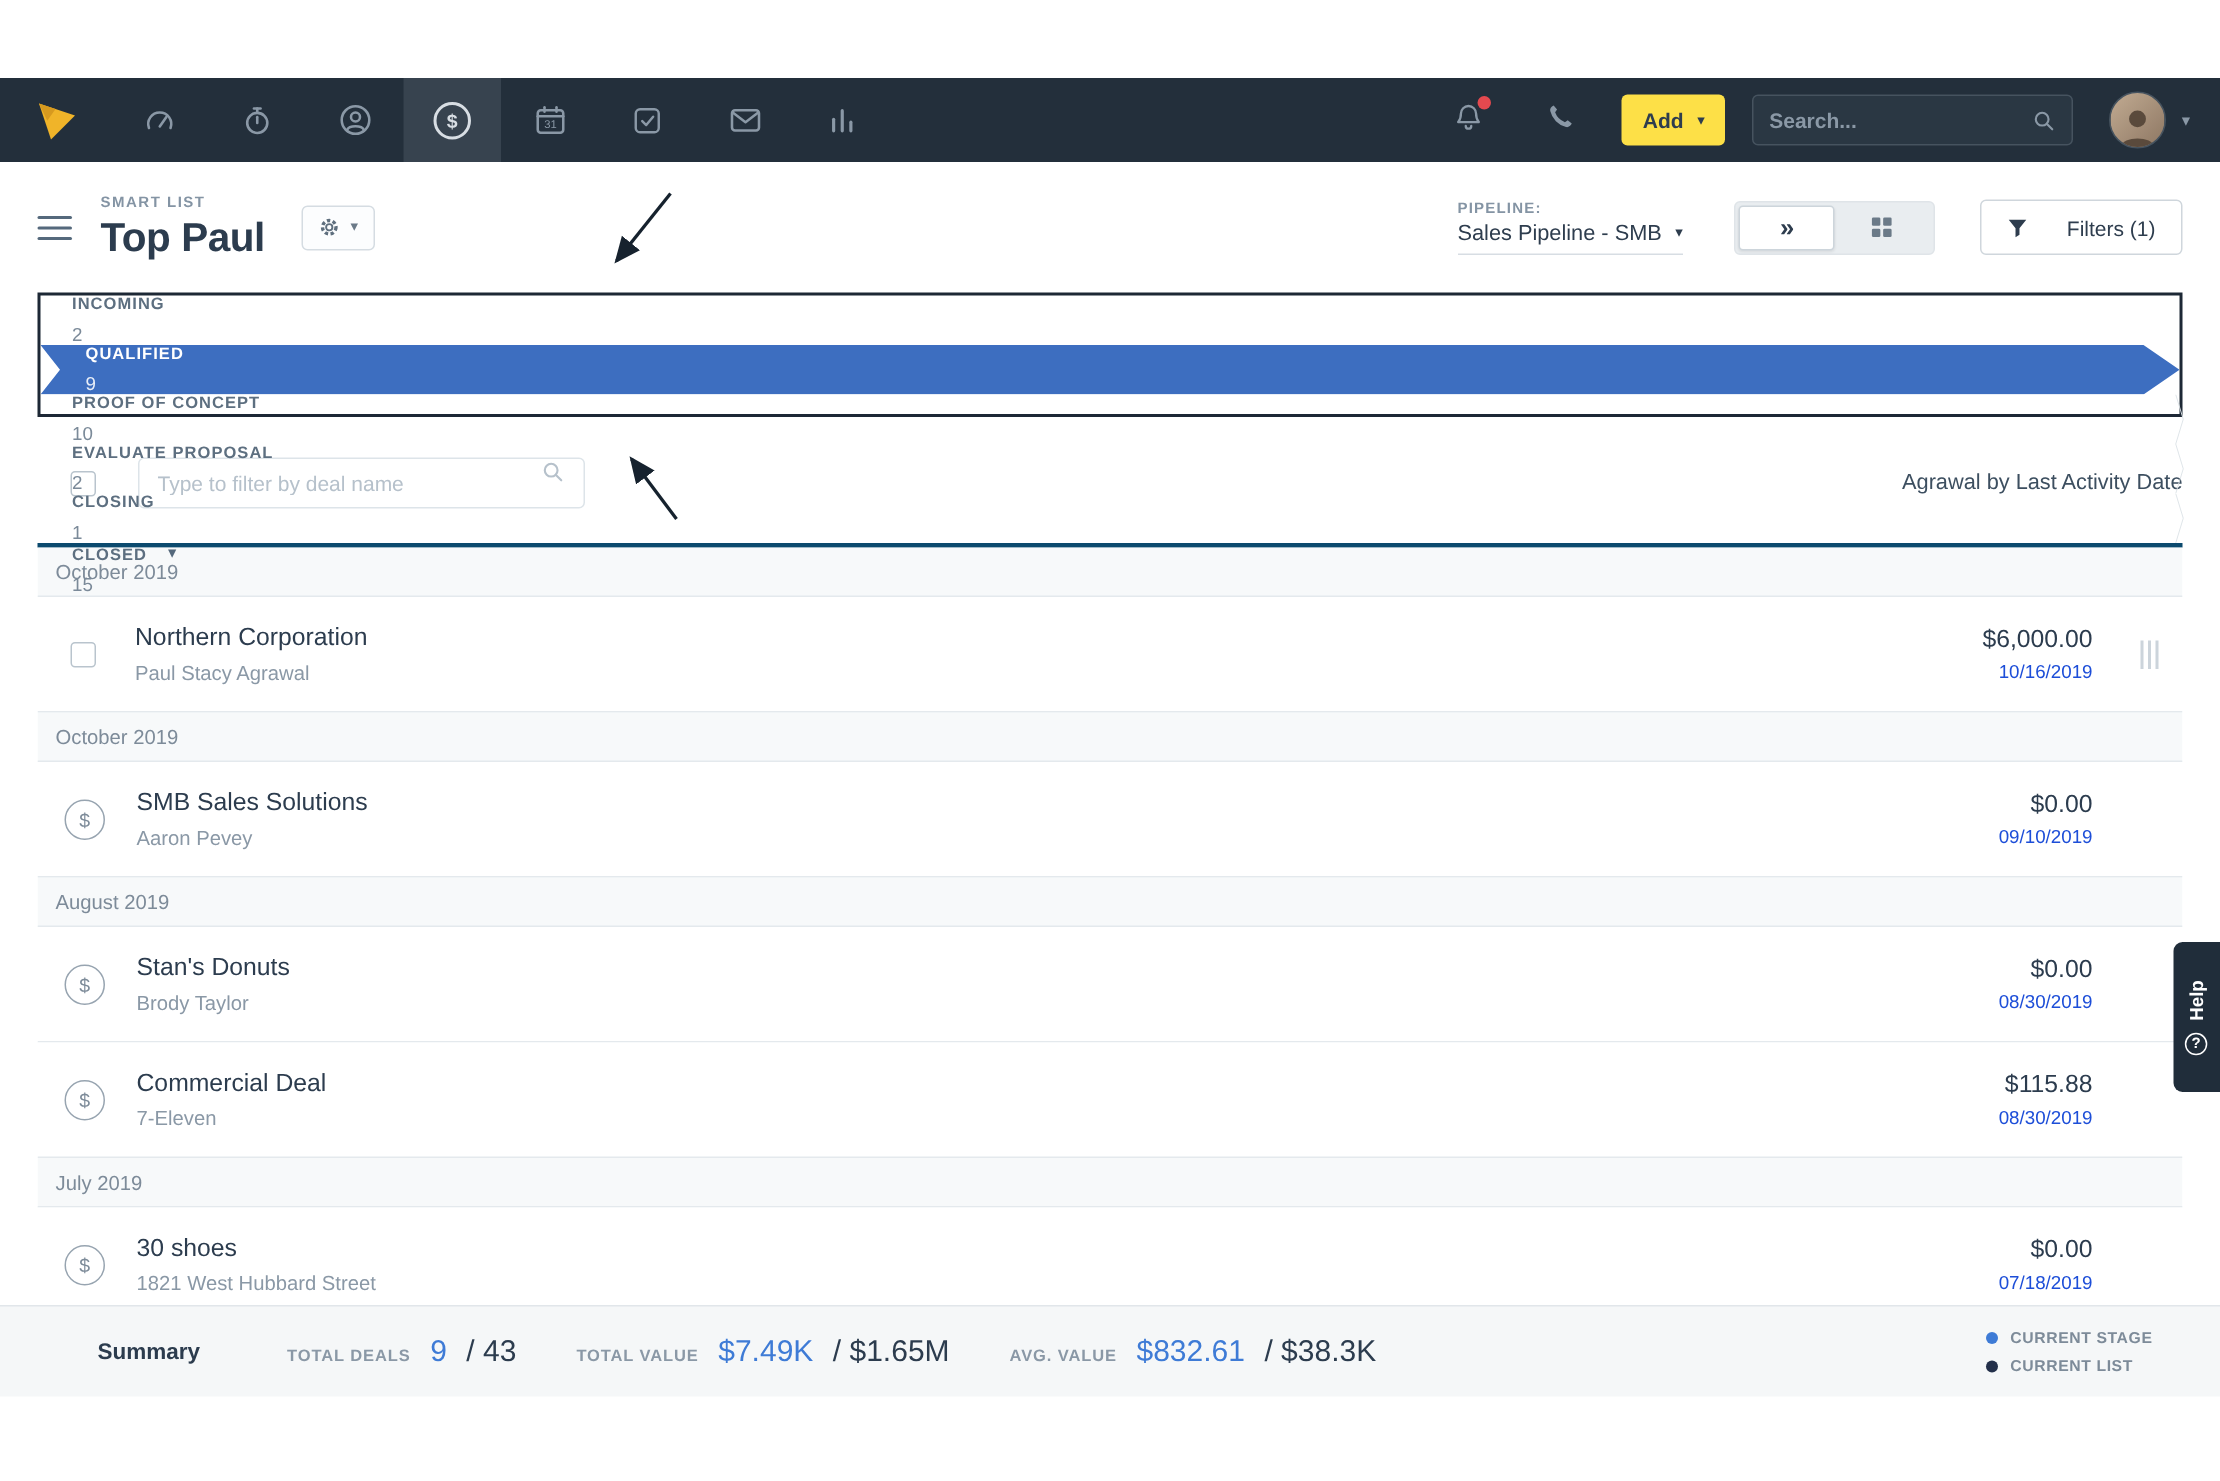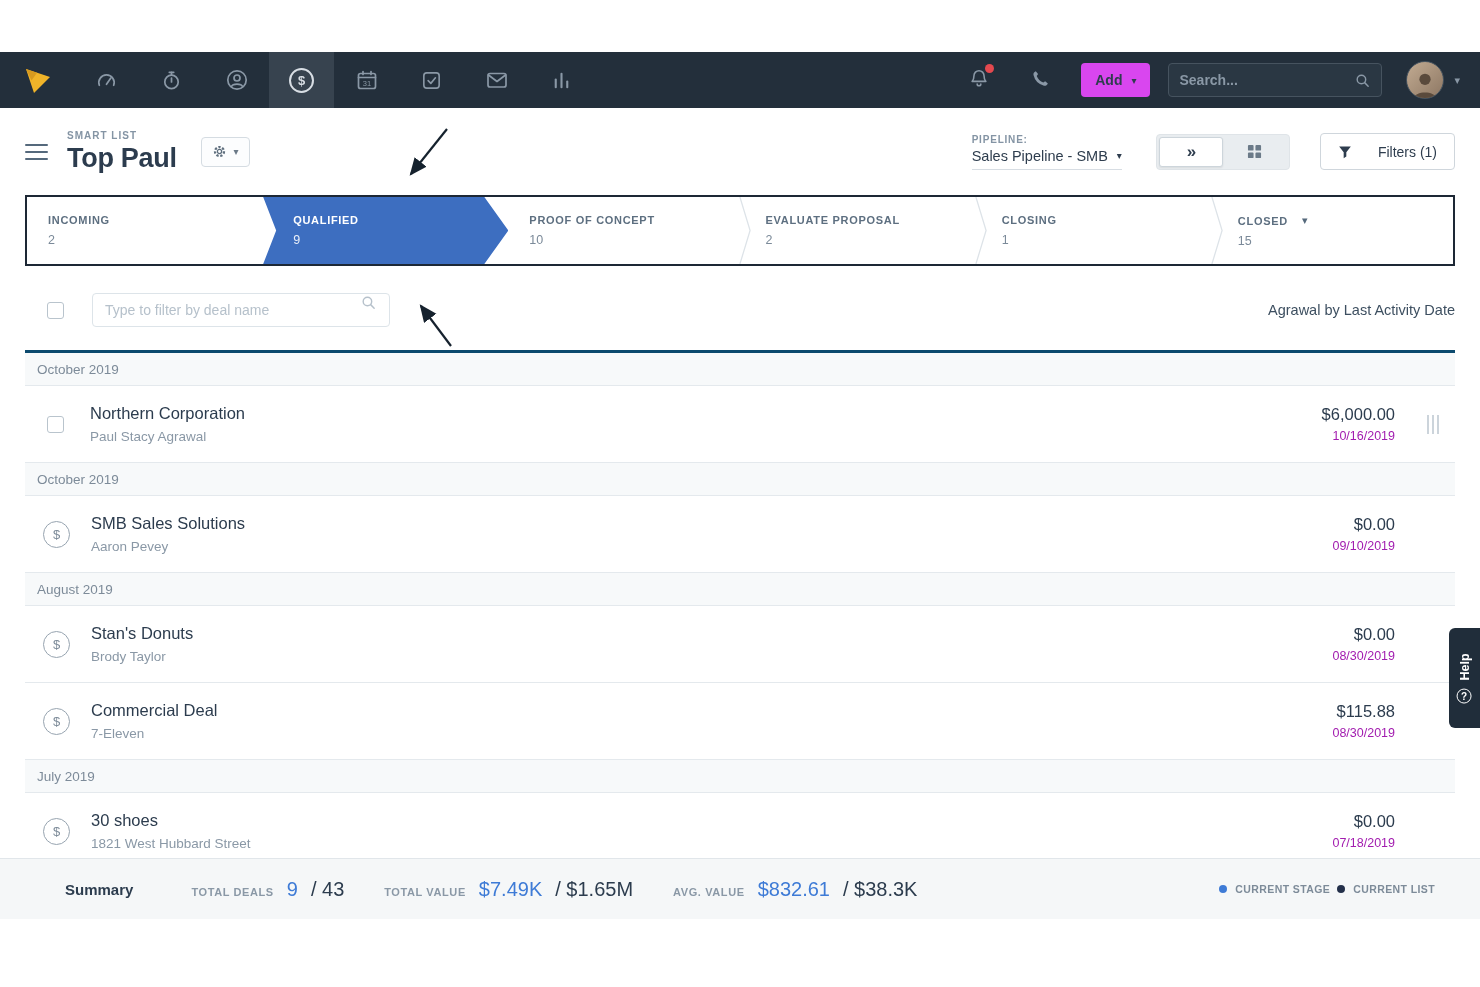--- a/index.html
+++ b/index.html
@@ -12,21 +12,21 @@
   .logo-wrap { width:74px; display:flex; align-items:center; justify-content:center; }
   .nav-icon { width:65px; display:flex; align-items:center; justify-content:center; cursor:pointer; }
   .nav-icon svg { display:block; }
   .nav-icon.active { background:#37434f; }
   .deal-circle { width:25px; height:25px; border:2px solid #8a98a6; border-radius:50%; display:flex; align-items:center; justify-content:center; font-size:13px; font-weight:700; color:#8a98a6; }
   .nav-icon.active .deal-circle { border-color:#d8dee4; color:#d8dee4; }
   .nav-right { margin-left:auto; display:flex; align-items:center; padding-right:20px; }
   .bell-wrap { position:relative; margin-right:40px; cursor:pointer; }
   .red-dot { position:absolute; top:-3px; right:-4px; width:9px; height:9px; background:#e4494f; border-radius:50%; }
   .phone-wrap { margin-right:30px; cursor:pointer; }
-  .add-btn { background:#d946ef; border:none; border-radius:4px; height:34px; padding:0 14px; display:flex; align-items:center; gap:9px; font-size:14px; font-weight:700; color:#2e3d4e; cursor:pointer; margin-right:18px; font-family:inherit; }
+  .add-btn { background:#fde047; border:none; border-radius:4px; height:34px; padding:0 14px; display:flex; align-items:center; gap:9px; font-size:14px; font-weight:700; color:#2e3d4e; cursor:pointer; margin-right:18px; font-family:inherit; }
   .caret { font-size:10px; color:#2e3d4e; }
   .nav-search { width:214px; height:34px; background:#2a3743; border:1px solid #46535f; border-radius:4px; display:flex; align-items:center; padding:0 10px; margin-right:24px; }
   .nav-search input { flex:1; background:transparent; border:none; outline:none; color:#cfd6dd; font-size:14px; font-family:inherit; min-width:0;font-weight:bold; }
   .nav-search input::placeholder { color:#8a98a6; }
   .avatar { width:38px; height:38px; border-radius:50%; background:linear-gradient(135deg,#c2ab92,#8d7763); display:flex; align-items:flex-end; justify-content:center; overflow:hidden; margin-right:10px; cursor:pointer; border:1px solid #46535f; }
   .avatar-caret { color:#8a98a6; font-size:11px; cursor:pointer; }
 
   
   .page-header { height:87px; display:flex; align-items:center; padding:0 25px; background:#fff; }
   .hamburger { width:23px; display:flex; flex-direction:column; gap:5px; margin-right:19px; cursor:pointer; }
@@ -38,21 +38,21 @@
   .header-right { margin-left:auto; display:flex; align-items:center; gap:20px; }
   .pipeline-label { font-size:10px; letter-spacing:.8px; color:#8494a4; font-weight:700; margin-bottom:3px; }
   .pipeline-value { font-size:14.5px; color:#2e3d4e; display:flex; align-items:center; gap:9px; border-bottom:1px solid #d7dde3; padding-bottom:5px; cursor:pointer; }
   .view-toggle { background:#e9edf0; border:1px solid #dfe4e8; border-radius:4px; padding:2px; display:flex; margin-left:14px; }
   .vt-btn { width:64px; height:30px; display:flex; align-items:center; justify-content:center; border-radius:3px; cursor:pointer; color:#6b7a88; }
   .vt-btn.selected { background:#fff; border:1px solid #cdd5db; color:#2e3d4e; box-shadow:0 1px 2px rgba(0,0,0,.08); }
   .vt-forward { font-size:17px; font-weight:700; letter-spacing:-1px; color:#2e3d4e; }
   .filters-btn { height:37px; padding:0 17px; border:1px solid #cfd6dc; border-radius:4px; background:#fff; display:flex; align-items:center; gap:26px; font-size:14px; color:#2e3d4e; cursor:pointer; font-family:inherit; margin-left:10px; }
 
   
-  .stage-bar { margin:0 25px; height:71px; border:2px solid #1d2835; background:#fff; display:flex; position:relative; }
+  .stage-bar { margin:0 25px; height:83px; border:2px solid #1d2835; background:#fff; display:flex; position:relative;flex-direction:column; }
   .stage { flex:1; display:flex; flex-direction:column; justify-content:center; padding-left:21px; position:relative; cursor:pointer; }
   .stage-name { font-size:11px; font-weight:700; letter-spacing:.7px; color:#5d6f80; margin-bottom:7px; }
   .stage-count { font-size:12.5px; color:#7b8a99; }
   .stage.active { background:#3d6ec0; z-index:2; padding-left:30px;
     clip-path:polygon(0 0, calc(100% - 24px) 0, 100% 50%, calc(100% - 24px) 100%, 0 100%, 13px 50%); }
   .stage.active .stage-name { color:#ffffff; }
   .stage.active .stage-count { color:#e8eef8; }
   .stage-sep { position:absolute; right:-7px; top:0; height:100%; z-index:1; pointer-events:none; }
   .closed-caret { color:#55697c; font-size:11px; margin-left:14px; vertical-align:1px; }
 
@@ -67,32 +67,32 @@
   
   .deal-list { margin:0 25px; height:508px; overflow:hidden; border-top:3px solid #0c4a6e; }
   .group-header { height:33px; background:#f7f9fa; display:flex; align-items:center; padding-left:12px; font-size:13.5px; color:#7d8b99; border-bottom:1px solid #e4e9ed; }
   .deal-row { height:77px; display:flex; align-items:center; border-bottom:1px solid #e4e9ed; background:#fff; padding:0 60px 0 12px; position:relative; cursor:pointer; }
   .deal-checkbox { width:17px; height:17px; border:1.5px solid #b9c4cd; border-radius:3px; margin:0 26px 0 10px; flex:none; cursor:pointer; }
   .deal-left-icon { width:27px; height:27px; border:1.5px solid #97a4b0; border-radius:50%; color:#7d8b99; display:flex; align-items:center; justify-content:center; font-size:13px; margin:0 21px 0 6px; flex:none; }
   .deal-name { font-size:16.5px; color:#2c3c4e; margin-bottom:6px; }
   .deal-sub { font-size:13.5px; color:#8a98a6; }
   .deal-right { margin-left:auto; text-align:right; }
   .deal-amount { font-size:16.5px; color:#2c3c4e; margin-bottom:5px; }
-  .deal-date { font-size:12.5px; color:#a21caf; }
+  .deal-date { font-size:12.5px; color:#1d4ed8; }
   .drag-handle { position:absolute; right:16px; top:29px; display:flex; gap:3px; cursor:grab; }
   .drag-handle div { width:2px; height:19px; background:#ccd4db; }
 
   
   .summary-bar { height:61px; background:#f5f7f8; border-top:1px solid #e1e6ea; display:flex; align-items:center; padding:0 25px; }
   .summary-title { font-size:15px; font-weight:700; color:#2c3c4e; margin-left:40px; margin-right:58px; }
   .stat { display:flex; align-items:baseline; gap:13px; margin-right:40px; }
   .stat-label { font-size:11px; font-weight:700; letter-spacing:.6px; color:#8a98a6; }
   .stat-current { font-size:20px; color:#3e7bd6; }
   .stat-total { font-size:20px; color:#2c3c4e; }
-  .legend { margin-left:auto; display:flex; flex-direction:row; gap:7px; align-items:flex-start; padding-right:20px; }
+  .legend { margin-left:auto; display:flex; flex-direction:column; gap:7px; align-items:flex-start; padding-right:20px; }
   .legend-item { display:flex; align-items:center; gap:8px; font-size:10.5px; font-weight:700; letter-spacing:.4px; color:#7d8b99; }
   .legend-dot { width:8px; height:8px; border-radius:50%; flex:none; }
   .legend-dot.stage-dot { background:#3e7bd6; }
   .legend-dot.list-dot { background:#23304a; }
 
   
   .help-tab { position:absolute; right:0; top:628px; width:31px; height:100px; background:#202d3a; border-radius:6px 0 0 6px; display:flex; align-items:center; justify-content:center; cursor:pointer; z-index:40; }
   .help-inner { transform:rotate(-90deg); display:flex; align-items:center; gap:8px; color:#fff; font-size:12.5px; font-weight:700; white-space:nowrap; }
   .help-q { width:15px; height:15px; border:1.5px solid #fff; border-radius:50%; font-size:10px; display:flex; align-items:center; justify-content:center; transform:rotate(90deg); flex:none; }
 

